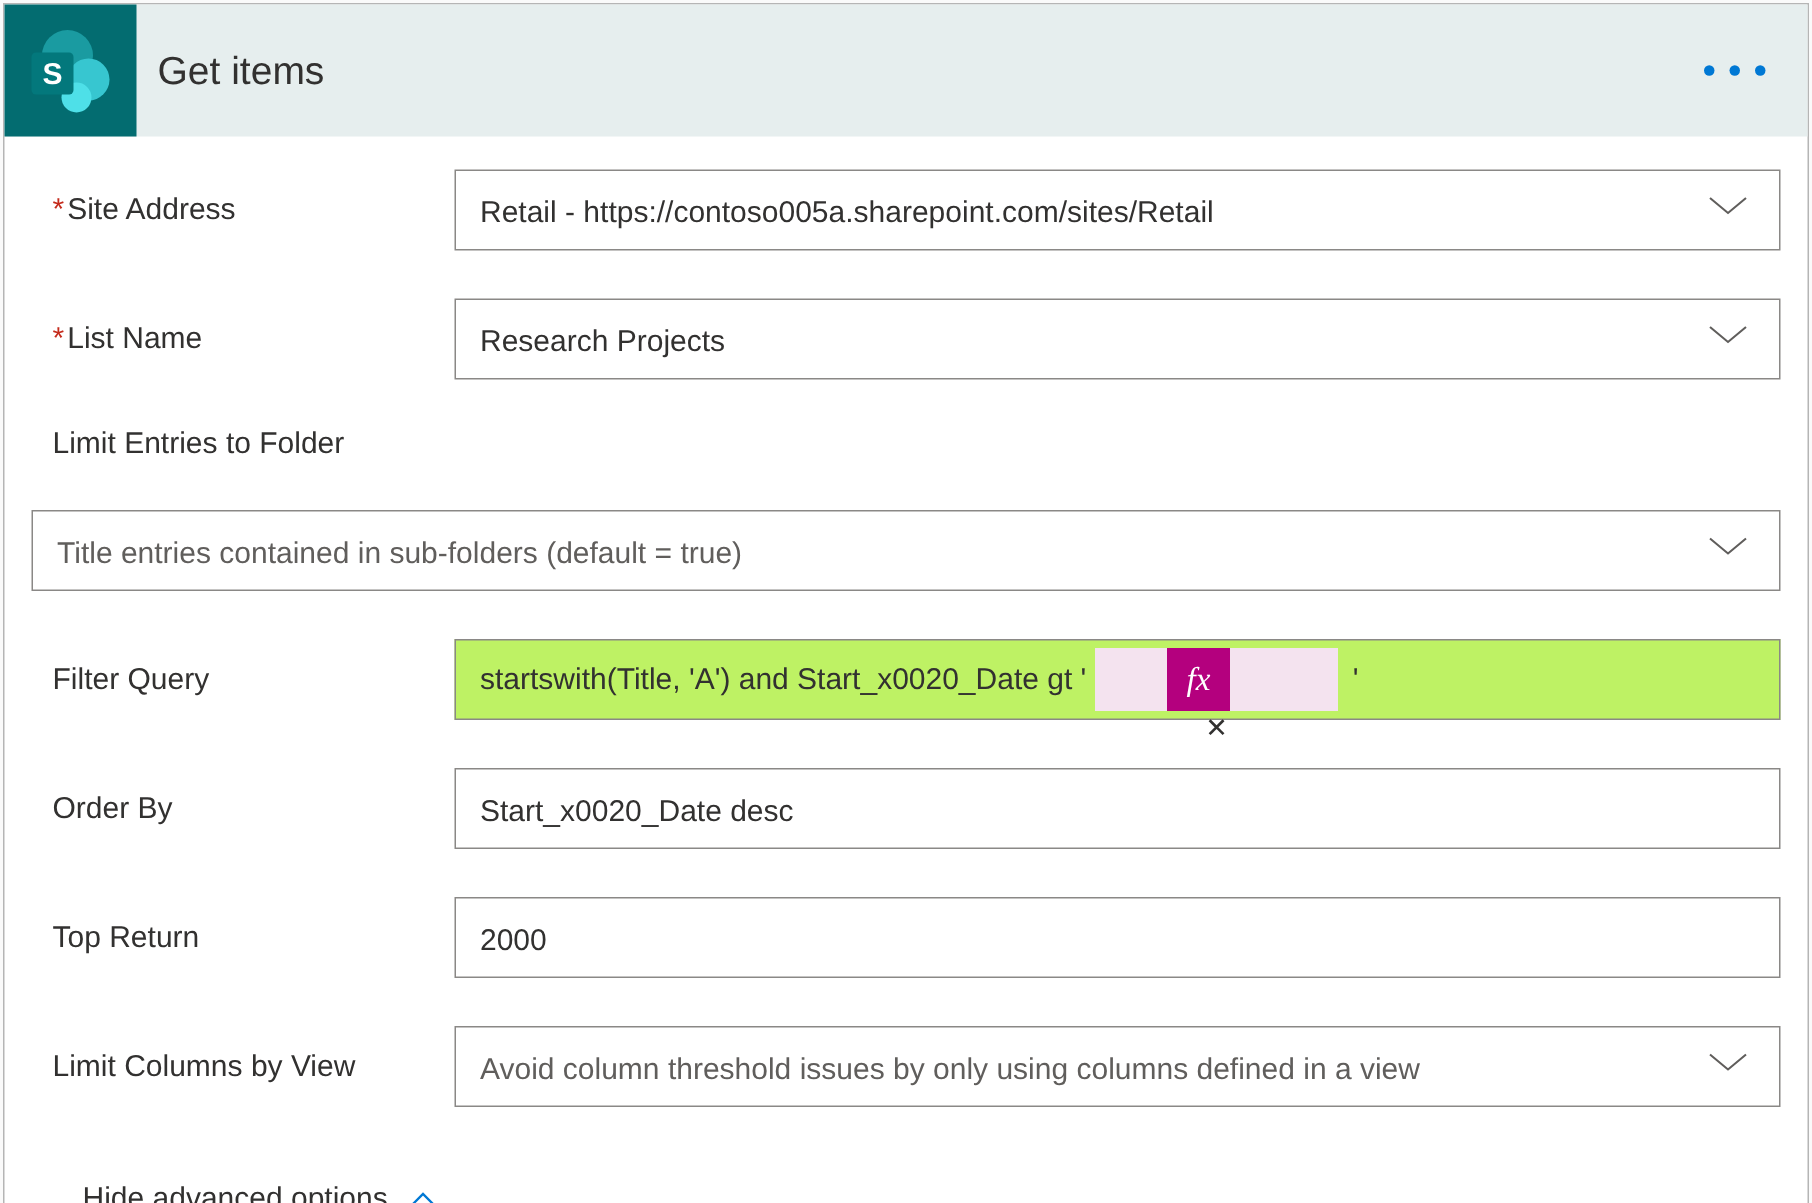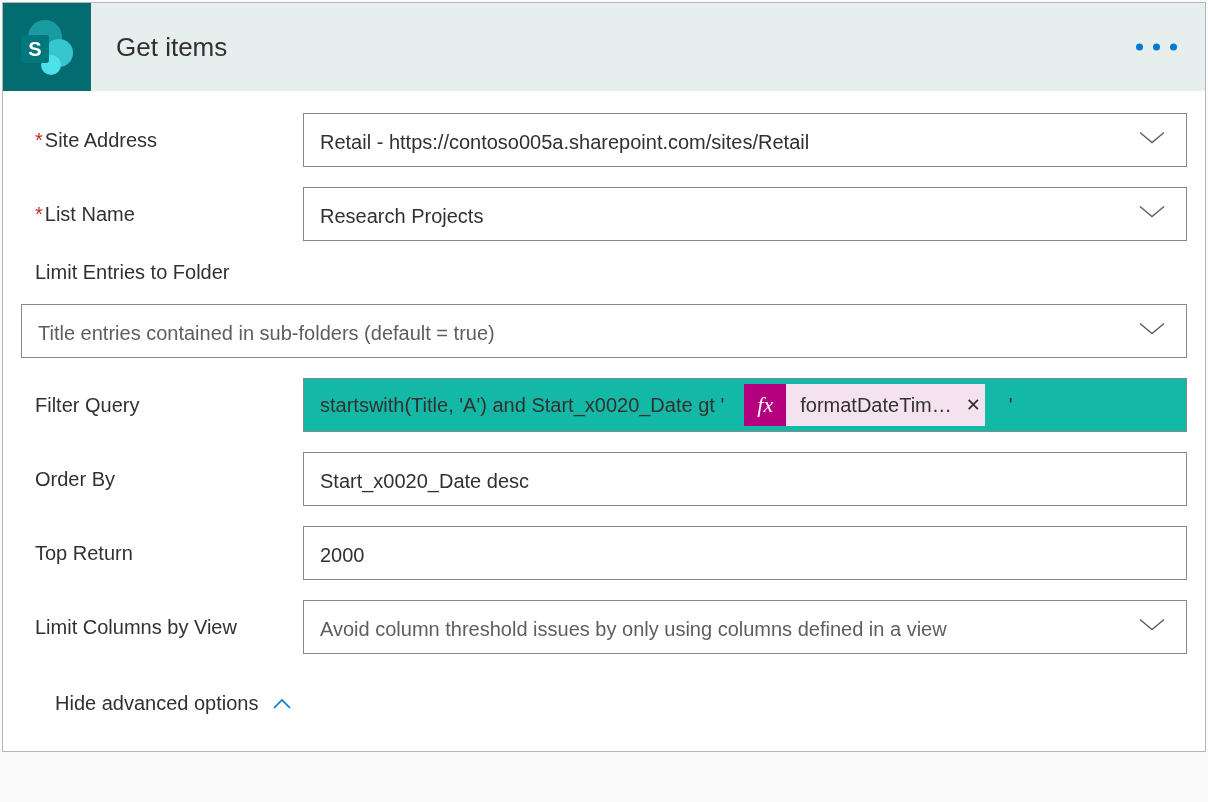--- a/index.html
+++ b/index.html
@@ -26,21 +26,21 @@
     background: #036c70;
     display: flex;
     align-items: center;
     justify-content: center;
     position: relative;
   }
   .logo-wrap svg { width: 64px; height: 64px; }
   .title {
     font-size: 26px;
     color: #323130;
-    margin-left: 25px;
+    margin-left: 14px;
     font-weight: 400;
   }
   .menu-dots {
     position: absolute;
     right: 28px;
     top: 50%;
     transform: translateY(-50%);
     display: flex;
     gap: 10px;
     cursor: pointer;
@@ -49,21 +49,21 @@
     width: 7px; height: 7px;
     border-radius: 50%;
     background: #0078d4;
   }
   .body {
     padding: 22px 18px 8px 18px;
   }
   .row {
     display: flex;
     align-items: center;
-    margin-bottom: 20px;
+    margin-bottom: 32px;
   }
   .label-col {
     width: 282px;
     font-size: 20px;
     color: #323130;
     padding-left: 14px;
   }
   .req { color: #c42b1c; margin-right: 2px; }
   .field-col {
     flex: 1;
@@ -95,32 +95,34 @@
   }
   .folder-ic svg { width: 30px; height: 22px; stroke: #323130; stroke-width: 1.4; fill: none; }
   .filter-box {
     border: 1px solid #8a8886;
     min-height: 54px;
     display: flex;
     align-items: center;
     padding: 4px 12px 4px 16px;
     font-size: 20px;
     color: #323130;
-    background: #14b8a6;
-    gap: 20px;
+    background: #bef264;
+    gap: 6px;
     flex-wrap: nowrap;
   }
   .token {
     display: inline-flex;
     align-items: center;
     background: #f4e3ef;
     height: 42px;
+    padding-right: 10px;
     font-size: 20px;
     color: #323130;
     max-width: 286px;
+    flex-direction: column;
   }
   .token-fx {
     background: #b4007e;
     color: #fff;
     width: 42px;
     height: 42px;
     display: flex;
     align-items: center;
     justify-content: center;
     font-style: italic;

